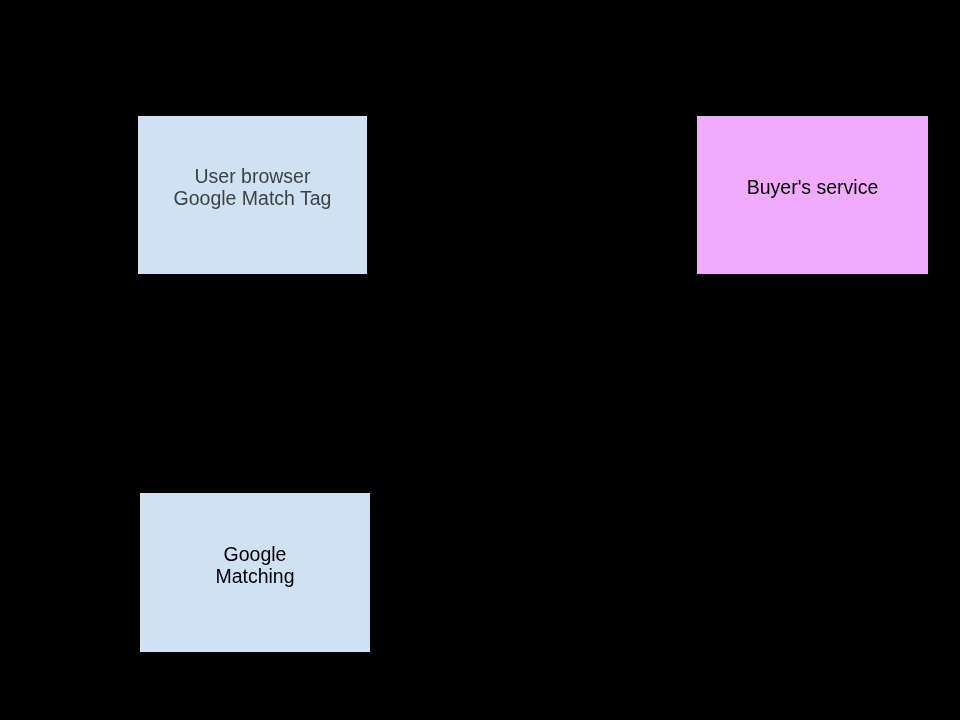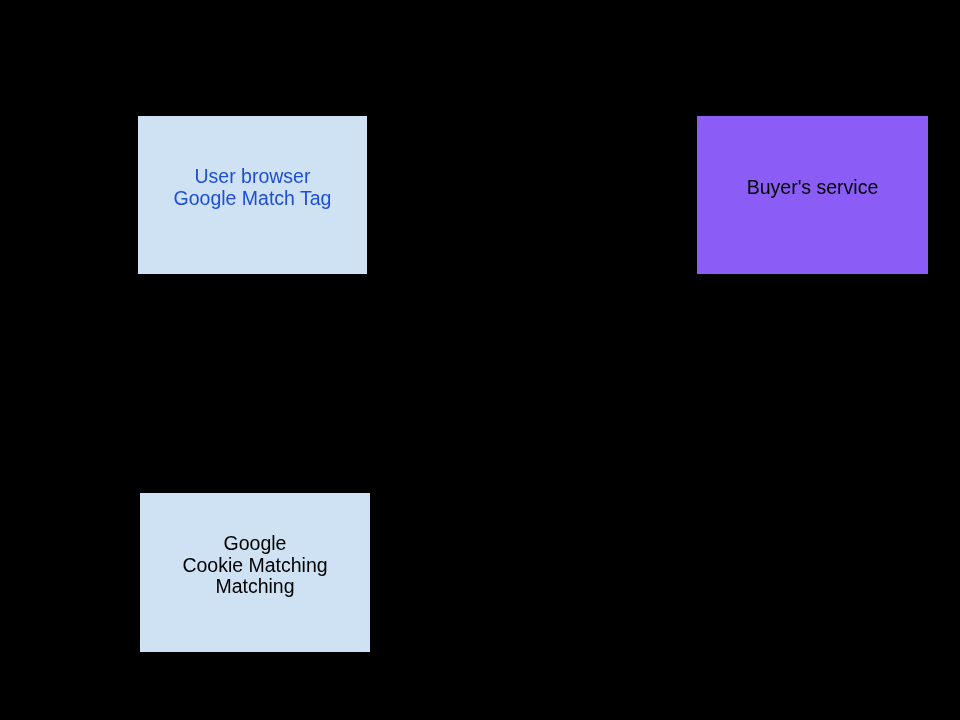--- a/index.html
+++ b/index.html
@@ -37,34 +37,33 @@
   .label .line { display: block; }
   #node-user-browser       { left: 137px; top: 115px; width: 231px; height: 160px; }
   #node-buyers-service     { left: 696px; top: 115px; width: 233px; height: 160px; }
   #node-google-cms         { left: 139px; top: 492px; width: 232px; height: 161px; }
 </style>
 </head>
 <body style="background: rgb(0, 0, 0);">
 
 <div class="stage">
 
-  <div class="node" id="node-user-browser" style="background: rgb(207, 226, 243); border-color: rgb(0, 0, 0); color: #1d4ed8;">
+  <div class="node" id="node-user-browser" style="background: rgb(207, 226, 243); border-color: rgb(0, 0, 0); color: #404040;">
     <div class="label">
       <span class="line">User browser</span>
       <span class="line">Google Match Tag</span>
     </div>
   </div>
 
-  <div class="node" id="node-buyers-service" style="background: #8b5cf6; border-color: rgb(0, 0, 0); color: rgb(0, 0, 0);">
+  <div class="node" id="node-buyers-service" style="background: #f0abfc; border-color: rgb(0, 0, 0); color: rgb(0, 0, 0);">
     <div class="label">
       <span class="line">Buyer's service</span>
     </div>
   </div>
 
   <div class="node" id="node-google-cms" style="background: rgb(207, 226, 243); border-color: rgb(0, 0, 0); color: rgb(0, 0, 0);">
     <div class="label">
       <span class="line">Google</span>
-      <span class="line">Cookie Matching</span>
       <span class="line">Matching</span>
     </div>
   </div>
 
 </div>
 
 </body></html>

